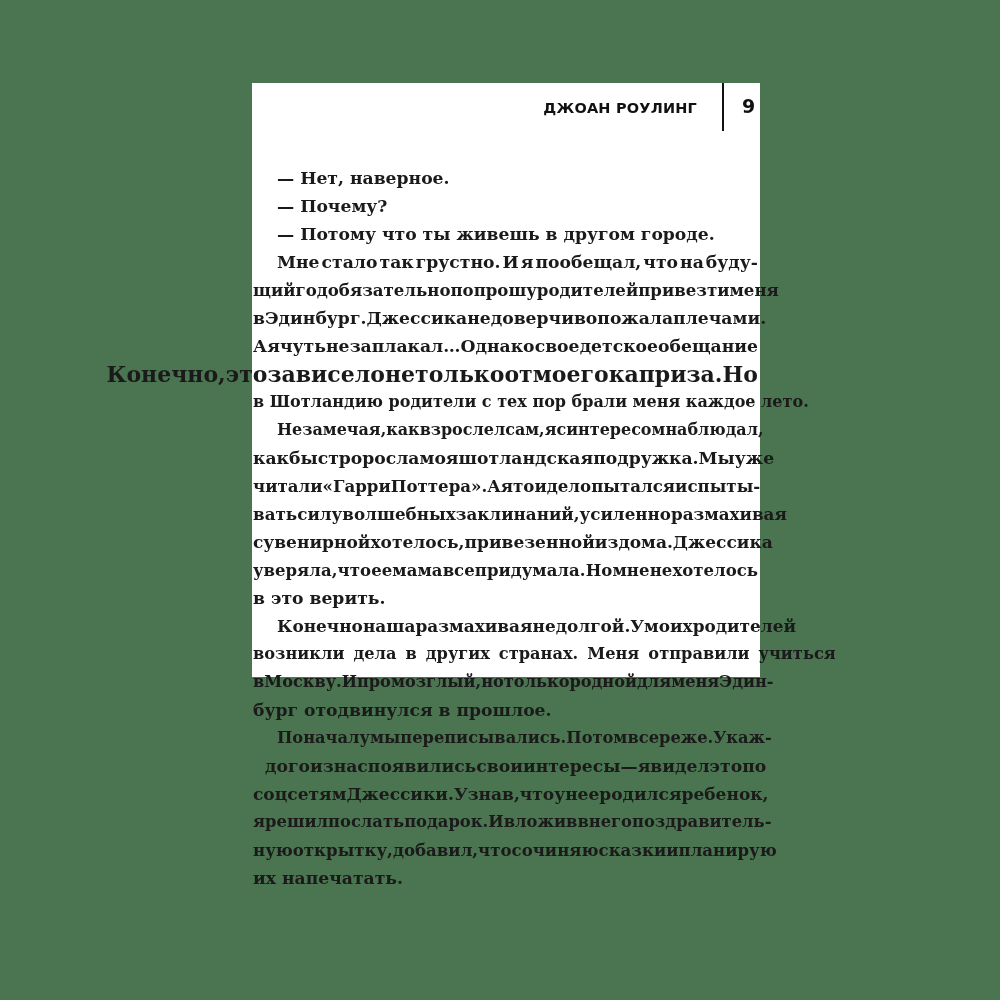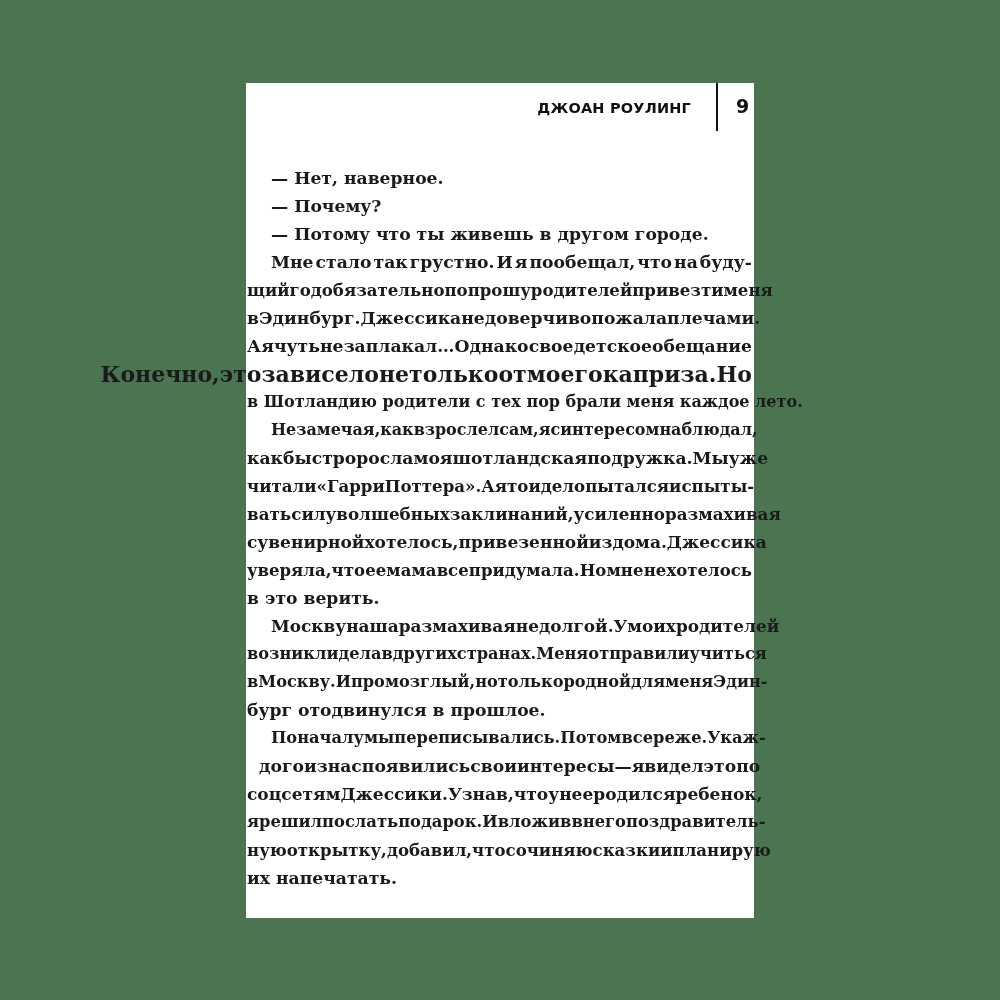--- a/index.html
+++ b/index.html
@@ -4,22 +4,22 @@
   <style>
     html, body { margin: 0; padding: 0; }
     body {
       width: 1000px; height: 1000px;
       background: #4b7450;
       position: relative;
       overflow: hidden;
     }
     .page {
       position: absolute;
-      left: 246px; top: 83px;
-      width: 508px; height: 835px;
+      left: 252px; top: 83px;
+      width: 508px; height: 594px;
       background: #ffffff;
     }
     .running-head {
       position: absolute;
       right: 63px; top: 17px;
       font-family: "DejaVu Sans", sans-serif;
       font-weight: bold;
       font-size: 14.5px;
       letter-spacing: 0.2px;
       color: #111;
@@ -177,29 +177,29 @@
         <span>мама</span>
         <span>все</span>
         <span>придумала.</span>
         <span>Но</span>
         <span>мне</span>
         <span>не</span>
         <span>хотелось</span>
       </span>
       <span class="line last">в это верить.</span>
       <span class="line indent" style="font-size: 16.9379px; display: flex; justify-content: space-between;">
-        <span>Москву</span>
+        <span>Конечно</span>
         <span>наша</span>
         <span>размахивая</span>
         <span>недолгой.</span>
         <span>У</span>
         <span>моих</span>
         <span>родителей</span>
       </span>
-      <span class="line" style="font-size: 16.215px; display: flex; justify-content: space-between;">
+      <span class="line" style="font-size: 16.215px; display: flex; justify-content: space-between; gap: 9px;">
         <span>возникли</span>
         <span>дела</span>
         <span>в</span>
         <span>других</span>
         <span>странах.</span>
         <span>Меня</span>
         <span>отправили</span>
         <span>учиться</span>
       </span>
       <span class="line" style="font-size: 16.1846px; display: flex; justify-content: space-between;">

